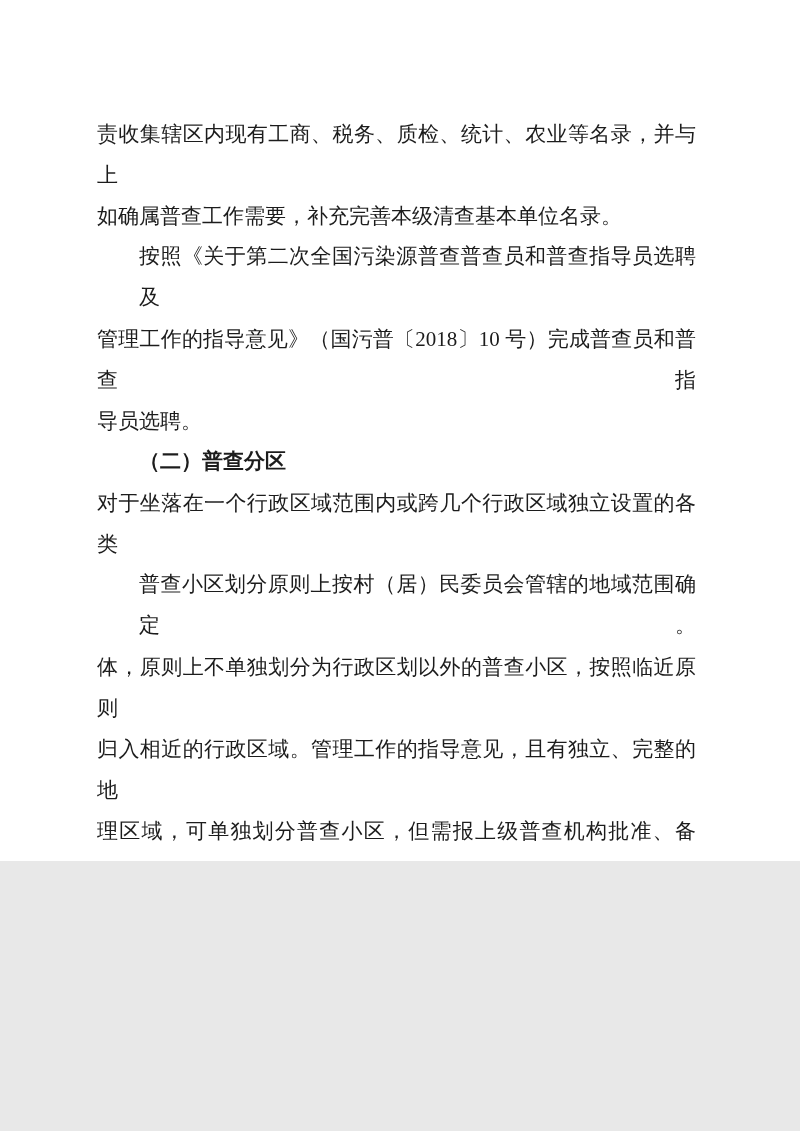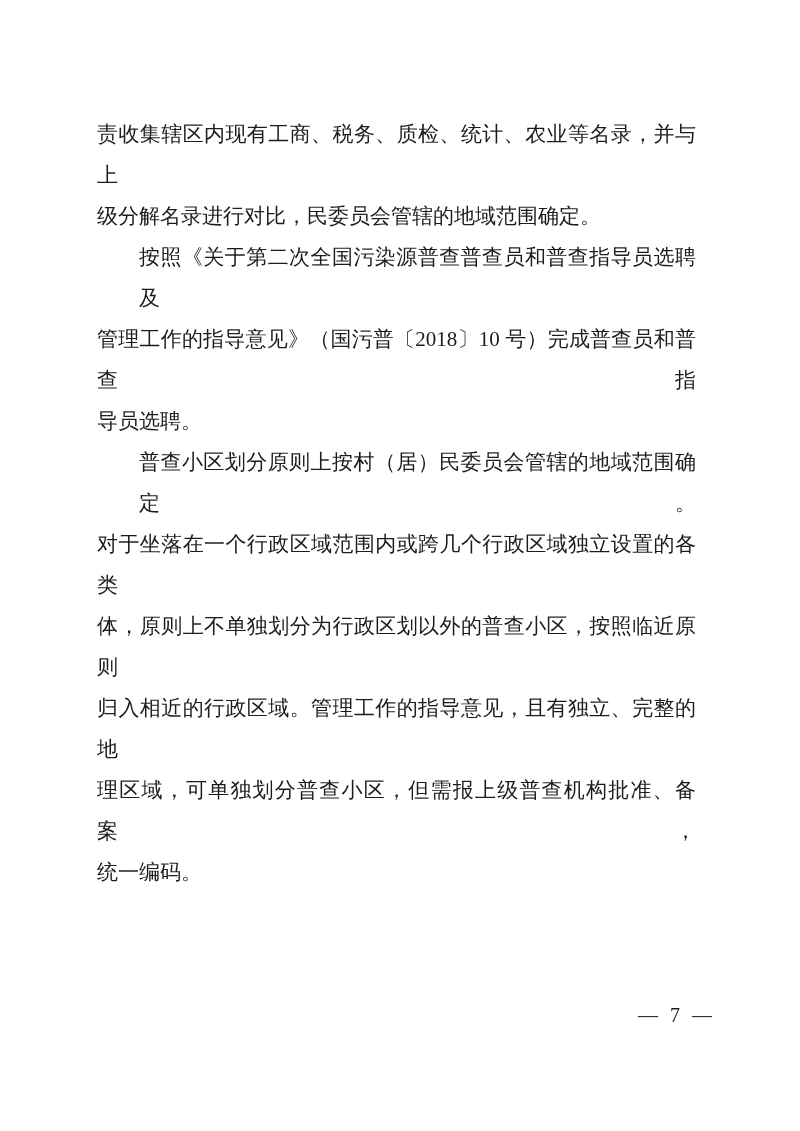--- a/index.html
+++ b/index.html
@@ -3,21 +3,21 @@
 <meta charset="utf-8">
 <style>
   html, body {
     margin: 0;
     padding: 0;
     background: #e8e8e8;
   }
   .page {
     position: relative;
     width: 800px;
-    height: 1131px;
+    height: 861px;
     margin: 0 auto;
     background: #ffffff;
     overflow: hidden;
     font-family: "Liberation Serif", "DejaVu Serif", serif;
     color: #1c1c1c;
   }
   .content {
     position: absolute;
     left: 97px;
     top: 114px;
@@ -28,20 +28,21 @@
     line-height: 41px;
     text-align: justify;
     text-align-last: justify;
     letter-spacing: 0;
   }
   .line.last {
     text-align-last: left;
   }
   .line.indent {
     padding-left: 42px;
+    font-family: Liberation Mono, monospace;
   }
   .block-heading .line {
     font-weight: bold;
     text-align-last: left;
   }
   .page-number {
     position: absolute;
     top: 1003px;
     right: 88px;
     font-size: 20px;
@@ -50,32 +51,35 @@
     color: #1c1c1c;
   }
 </style>
 </head>
 <body>
 
 <div class="page">
   <main class="content" id="doc-content">
       <div class="block-paragraph">
         <div class="line">责收集辖区内现有工商、税务、质检、统计、农业等名录，并与上</div>
-        <div class="line last">级分解名录进行对比，民委员会管辖的地域范围确定。</div>
+        <div class="line last">如确属普查工作需要，补充完善本级清查基本单位名录。</div>
       </div>
       <div class="block-paragraph">
         <div class="line indent">按照《关于第二次全国污染源普查普查员和普查指导员选聘及</div>
         <div class="line">管理工作的指导意见》（国污普〔2018〕10 号）完成普查员和普查指</div>
         <div class="line last">导员选聘。</div>
       </div>
+      <div class="block-heading">
+        <div class="line indent last">（二）普查分区</div>
+      </div>
       <div class="block-paragraph">
       </div>
       <div class="block-paragraph">
+        <div class="line">对于坐落在一个行政区域范围内或跨几个行政区域独立设置的各类</div>
         <div class="line indent">普查小区划分原则上按村（居）民委员会管辖的地域范围确定。</div>
-        <div class="line">对于坐落在一个行政区域范围内或跨几个行政区域独立设置的各类</div>
         <div class="line">体，原则上不单独划分为行政区划以外的普查小区，按照临近原则</div>
         <div class="line">归入相近的行政区域。管理工作的指导意见，且有独立、完整的地</div>
         <div class="line">理区域，可单独划分普查小区，但需报上级普查机构批准、备案，</div>
         <div class="line last">统一编码。</div>
       </div>
     </main>
   <div class="page-number">— 7 —</div>
 </div>
 
 </body></html>

